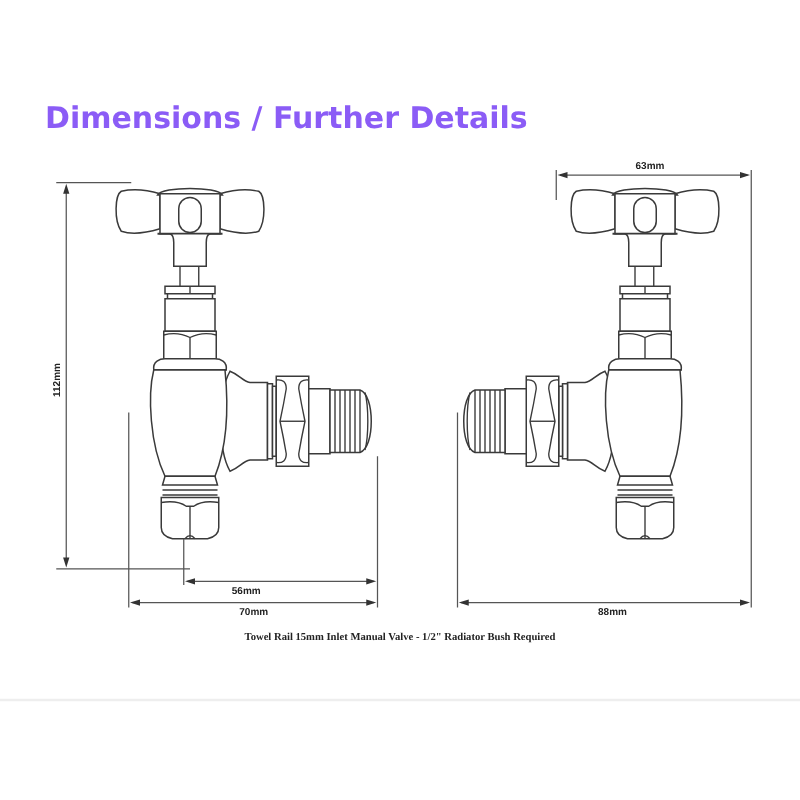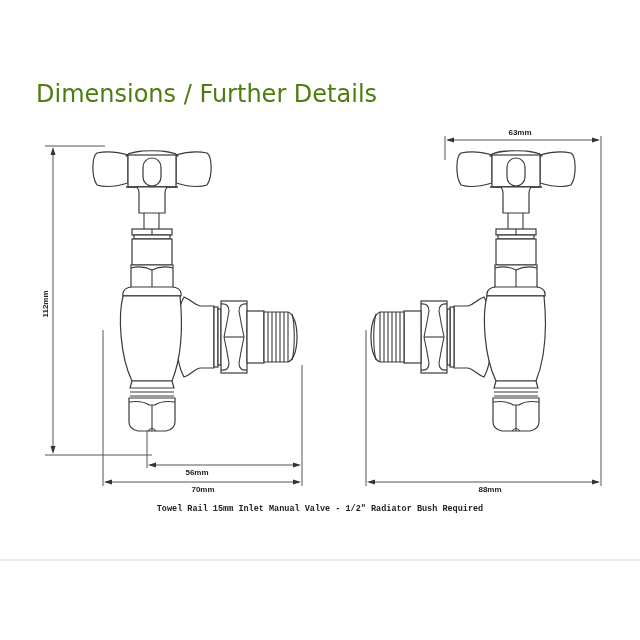--- a/index.html
+++ b/index.html
@@ -13,24 +13,24 @@
       position: relative;
       overflow: hidden;
       font-family: "DejaVu Sans", sans-serif;
     }
     .section-title {
       position: absolute;
       left: 36px;
       top: 78px;
       margin: 0;
       font-family: "DejaVu Sans", sans-serif;
-      font-weight: normal;
+      font-weight: bold;
       font-size: 24px;
       line-height: 32px;
-      color: #4d7c0f;
+      color: #8b5cf6;
       letter-spacing: 0px;
     }
     .drawing {
       position: absolute;
       left: 0;
       top: 0;
       width: 640px;
       height: 640px;
     }
     .drawing .ln { stroke: #3a3a3a; stroke-width: 1.1; fill: none; }
@@ -42,21 +42,21 @@
       font-weight: bold;
       font-size: 8px;
       fill: #222222;
     }
     .caption {
       position: absolute;
       left: 0;
       width: 640px;
       top: 504px;
       text-align: center;
-      font-family: Liberation Mono, monospace;
+      font-family: Liberation Serif, serif;
       font-weight: bold;
       font-size: 8.5px;
       color: #222222;
     }
     .divider {
       position: absolute;
       left: 0;
       top: 559px;
       width: 640px;
       height: 2px;

